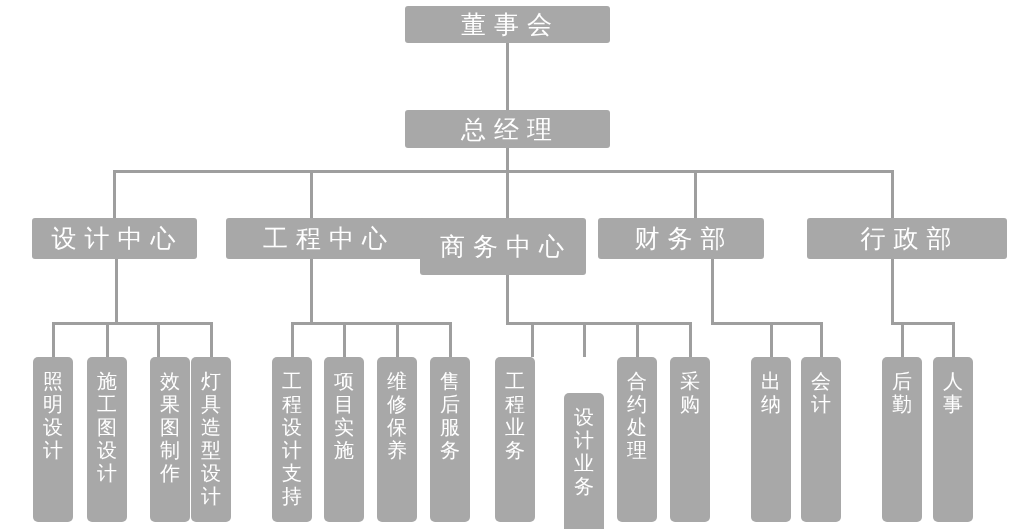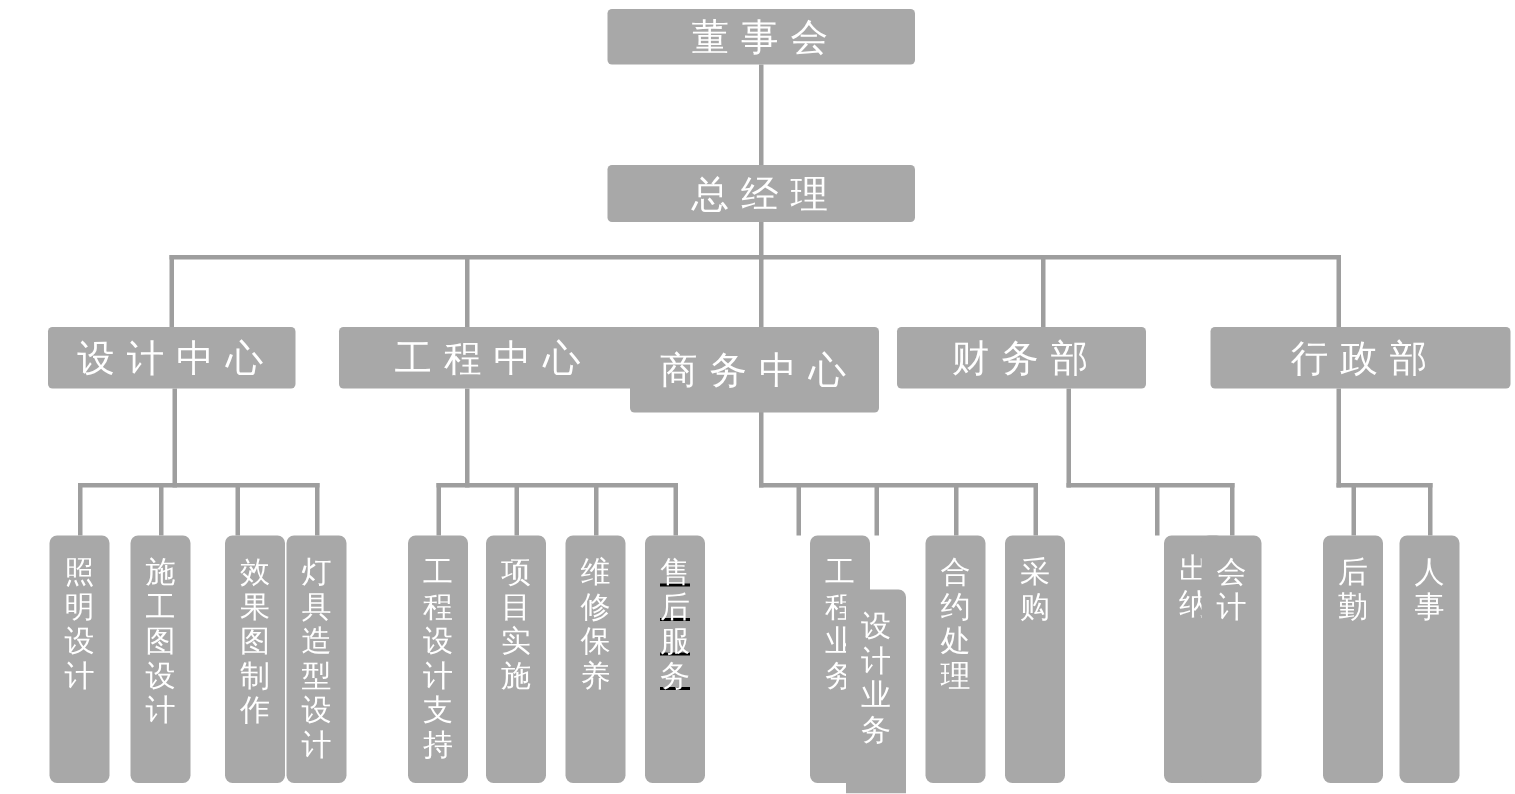--- a/index.html
+++ b/index.html
@@ -119,38 +119,38 @@
 
   <div class="vbox" style="left:272px;">
     <div class="vtext">工程设计支持</div>
   </div>
   <div class="vbox" style="left:324px;">
     <div class="vtext">项目实施</div>
   </div>
   <div class="vbox" style="left:377px;">
     <div class="vtext">维修保养</div>
   </div>
-  <div class="vbox" style="left:430px;text-decoration:underline;">
+  <div class="vbox" style="left:430px;">
     <div class="vtext">售后服务</div>
   </div>
 
-  <div class="vbox" style="left:540px;">
+  <div class="vbox" style="left:495px;">
     <div class="vtext">工程业务</div>
   </div>
   <div class="vbox" style="left:564px;margin-top:36px;">
     <div class="vtext">设计业务</div>
   </div>
   <div class="vbox" style="left:617px;">
     <div class="vtext">合约处理</div>
   </div>
   <div class="vbox" style="left:670px;">
     <div class="vtext">采购</div>
   </div>
 
-  <div class="vbox" style="left:776px;font-family:Liberation Mono, monospace;">
+  <div class="vbox" style="left:751px;">
     <div class="vtext">出纳</div>
   </div>
   <div class="vbox" style="left:801px;">
     <div class="vtext">会计</div>
   </div>
 
   <div class="vbox" style="left:933px;">
     <div class="vtext">人事</div>
   </div>
   <div class="vbox" style="left:882px;">

